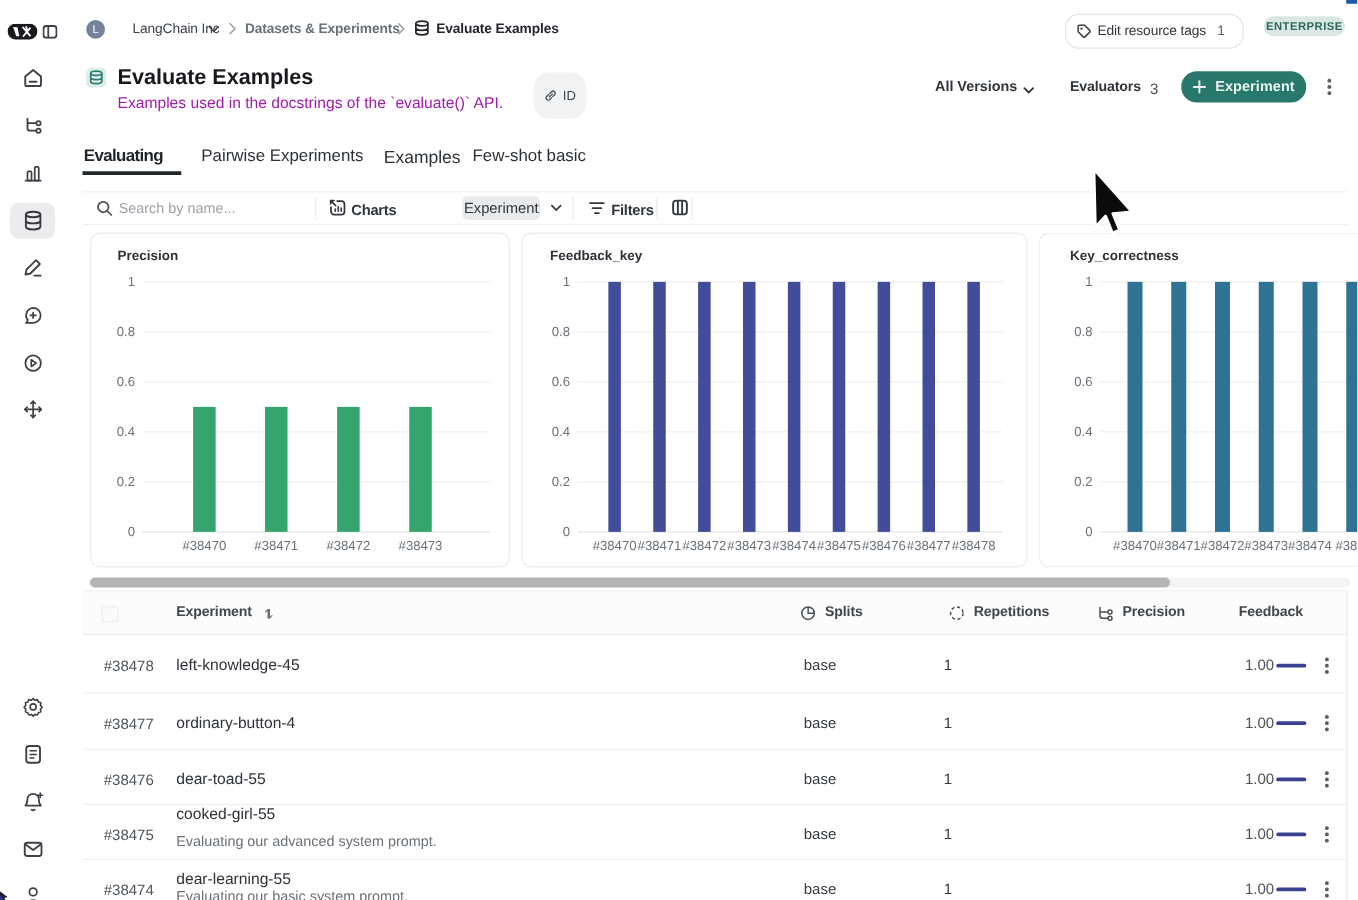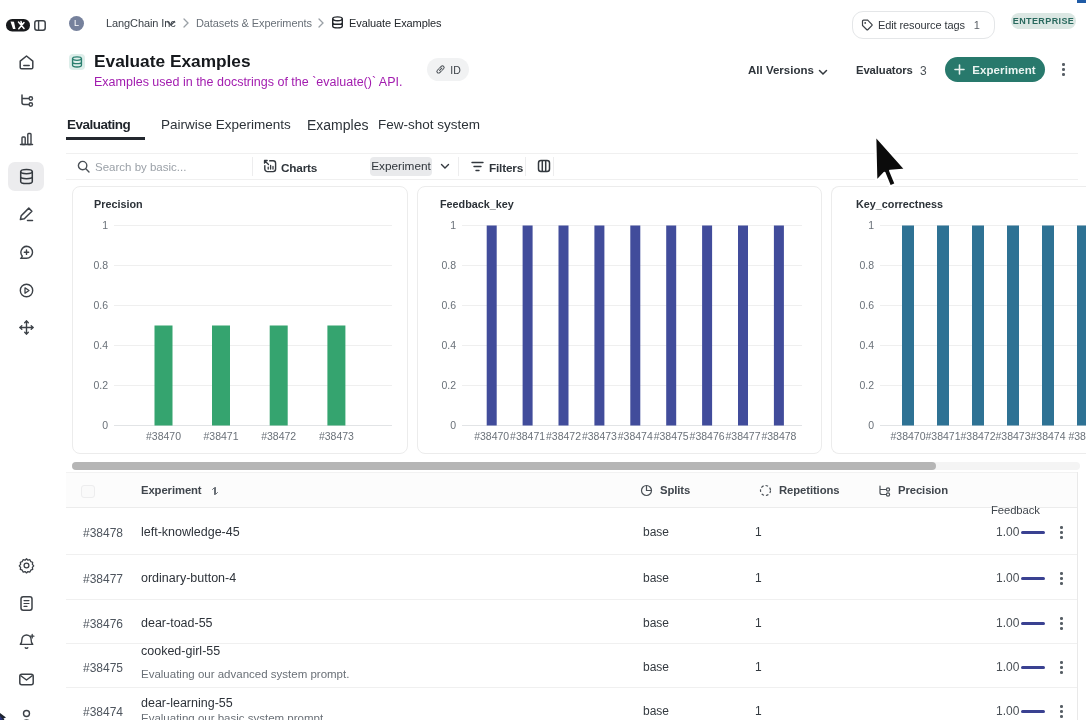--- a/index.html
+++ b/index.html
@@ -3,21 +3,21 @@
 <meta charset="utf-8">
 <style>
 * { margin:0; padding:0; box-sizing:border-box; }
 html,body { width:1086px; height:720px; overflow:hidden; background:#ffffff;
   font-family:"Liberation Sans", sans-serif; color:#1f2328; position:relative; }
 .abs { position:absolute; }
 svg { display:block; }
 
 .sideicon { position:absolute; color:#40454c; }
 
-.crumb { position:absolute; top:17px; font-size:11px; letter-spacing:-0.1px; white-space:nowrap; }
+.crumb { position:absolute; top:17px; font-size:11px; letter-spacing:-0.1px; white-space:nowrap;font-weight:bold; }
 
 .pillbtn { position:absolute; display:flex; align-items:center; border:1px solid #e4e6e8; border-radius:14px; background:#fff; }
 .chartcard { position:absolute; background:#fff; border:1px solid #ececec; border-radius:8px; }
 .kebab { position:absolute; width:3px; }
 .kebab i { display:block; width:2.6px; height:2.6px; border-radius:50%; background:#585f66; margin-bottom:2.6px; }
 </style>
 </head>
 <body>
 
 <svg class="abs" style="left:6px; top:19px;" width="24" height="12.5" viewBox="0 0 24 12.5">
@@ -138,21 +138,21 @@
   </svg>
 
 <div class="abs" style="left:69px; top:54px; width:16px; height:16px; background:#ddeeea; border-radius:4px;"></div>
 <svg class="abs" style="left:71px; top:56px;" width="12" height="12" viewBox="0 0 13 13">
   <ellipse cx="6.5" cy="2.8" rx="4.8" ry="1.9" fill="none" stroke="#2a7f6f" stroke-width="1.5"></ellipse>
   <path d="M1.7 2.8 v3.6 c0 1 2.1 1.9 4.8 1.9 s4.8 -.9 4.8 -1.9 v-3.6 M1.7 6.4 v3.6 c0 1 2.1 1.9 4.8 1.9 s4.8 -.9 4.8 -1.9 v-3.6" fill="none" stroke="#2a7f6f" stroke-width="1.5"></path>
 </svg>
 <div class="abs" style="left:94px; top:51px; font-size:17.3px; font-weight:700; color:#16191d;">Evaluate Examples</div>
 <div class="abs" style="left:94px; top:75px; font-size:12.5px; color:#a21caf;">Examples used in the docstrings of the `evaluate()` API.</div>
 
-<div class="abs" style="left:427px; top:58px; width:42px; height:23px; background:#f1f2f3; border-radius:12px; display:flex; align-items:center; justify-content:center;">
+<div class="abs" style="left:427px; top:58px; width:42px; height:37px; background:#f1f2f3; border-radius:12px; display:flex; align-items:center; justify-content:center;">
   <svg width="11" height="11" viewBox="0 0 12 12">
       <path d="M5 7 L7.5 4.5 M4.2 5.2 l-1.6 1.6 a1.8 1.8 0 0 0 2.6 2.6 l1.6 -1.6 M7.8 6.8 l1.6 -1.6 a1.8 1.8 0 0 0 -2.6 -2.6 L5.2 4.2" fill="none" stroke="#4a5056" stroke-width="1.1" stroke-linecap="round"></path>
     </svg>
   <span style="font-size:10.5px; color:#3c4248; margin-left:4px;">ID</span>
 </div>
 
 <div class="abs" style="left:748px; top:64px; font-size:11.5px; font-weight:700; color:#2f353b;">All Versions</div>
 <svg class="abs" style="left:818px; top:69px;" width="10" height="7" viewBox="0 0 10 7">
     <path d="M1.5 1.5 L5 5 L8.5 1.5" stroke="#33383e" stroke-width="1.5" fill="none" stroke-linecap="round"></path>
   </svg>
@@ -167,28 +167,28 @@
 <div class="kebab" style="left:1062px; top:63px;">
     <i></i>
     <i></i>
     <i></i>
   </div>
 
 <div class="abs" style="left:67px; top:117px; font-size:13.5px; font-weight:700; letter-spacing:-0.5px; color:#1f242a;">Evaluating</div>
 <div class="abs" style="left:66px; top:137px; width:79px; height:2.5px; background:#23282e;"></div>
 <div class="abs" style="left:161px; top:117px; font-size:13.5px; color:#2c3238;">Pairwise Experiments</div>
 <div class="abs" style="left:307px; top:117px; font-size:14px; color:#2c3238;">Examples</div>
-<div class="abs" style="left:378px; top:117px; font-size:13.5px; color:#2c3238;">Few-shot system</div>
+<div class="abs" style="left:378px; top:117px; font-size:13.5px; color:#2c3238;">Few-shot basic</div>
 
 <div class="abs" style="left:66px; top:153px; width:1012px; height:27px; border-top:1px solid #f0f0f0; border-bottom:1px solid #f0f0f0;"></div>
 <svg class="abs" style="left:77px; top:160px;" width="13" height="13" viewBox="0 0 13 13">
     <circle cx="5.6" cy="5.6" r="4.2" fill="none" stroke="#4a5056" stroke-width="1.4"></circle>
     <path d="M8.8 8.8 L12 12" stroke="#4a5056" stroke-width="1.4" stroke-linecap="round"></path>
   </svg>
-<div class="abs" style="left:95px; top:161px; font-size:11.5px; color:#9ba1a8;">Search by basic...</div>
+<div class="abs" style="left:95px; top:161px; font-size:11.5px; color:#9ba1a8;">Search by name...</div>
 <div class="abs" style="left:252px; top:157px; width:1px; height:19px; background:#ededee;"></div>
 <svg class="abs" style="left:263px; top:159px;" width="14" height="14" viewBox="0 0 14 14">
     <rect x="1.8" y="1.8" width="10.8" height="10.8" rx="2.5" fill="none" stroke="#33383e" stroke-width="1.4"></rect>
     <rect x="0" y="0" width="6.2" height="6.2" fill="#fff"></rect>
     <path d="M1.5 1.5 L5.5 5.5 M1.5 4.2 V1.5 H4.2" stroke="#33383e" stroke-width="1.3" fill="none" stroke-linecap="round" stroke-linejoin="round"></path>
     <path d="M5.2 10 v-1.8 M7.6 10 v-3.6 M10 10 v-2.6" stroke="#33383e" stroke-width="1.3" stroke-linecap="round"></path>
   </svg>
 <div class="abs" style="left:281px; top:161px; font-size:11.8px; font-weight:700; letter-spacing:-0.2px; color:#2f353b;">Charts</div>
 <div class="abs" style="left:333px; top:161px; font-size:11.8px; color:#2f353b;margin-top:32px;">x-axis</div>
 <div class="abs" style="left:370px; top:157px; width:62px; height:19px; background:#e9eaec; border-radius:4px; font-size:11.8px; color:#2f353b; text-align:center; line-height:19px;">Experiment</div>
@@ -338,21 +338,21 @@
     <svg style="position:absolute; left:693px; top:11px;" width="13" height="13" viewBox="0 0 13 13">
         <circle cx="6.5" cy="6.5" r="5" fill="none" stroke="#4a5056" stroke-width="1.2" stroke-dasharray="2.6 2"></circle>
       </svg>
     <span style="position:absolute; left:713px; top:11px; font-size:11.3px; font-weight:700; letter-spacing:-0.1px; color:#40464d;">Repetitions</span>
     <svg style="position:absolute; left:812px; top:11px;" width="14" height="13" viewBox="0 0 14 13">
         <path d="M2 2 v6.5 a2 2 0 0 0 2 2 h4 M2 5.5 h5.5" fill="none" stroke="#4a5056" stroke-width="1.2" stroke-linecap="round"></path>
         <circle cx="10" cy="5.5" r="1.6" fill="none" stroke="#4a5056" stroke-width="1.2"></circle>
         <circle cx="10" cy="10.5" r="1.6" fill="none" stroke="#4a5056" stroke-width="1.2"></circle>
       </svg>
     <span style="position:absolute; left:832px; top:11px; font-size:11.3px; font-weight:700; letter-spacing:-0.1px; color:#40464d;">Precision</span>
-    <span style="position:absolute; left:925px; top:11px; font-size:11.3px; font-weight:400; letter-spacing:-0.1px; color:#40464d;margin-top:20px;">Feedback</span>
+    <span style="position:absolute; left:925px; top:11px; font-size:11.3px; font-weight:700; letter-spacing:-0.1px; color:#40464d;">Feedback</span>
   </div>
 
   <div style="position:absolute; left:0; top:37px; width:100%; height:46px; border-bottom:1px solid #f0f0f0;">
     <span style="position:absolute; left:17px; top:17px; font-size:12px; color:#4e555e;">#38478</span>
     <span style="position:absolute; left:75px; top:16px; color:#2e333a;">left-knowledge-45</span>
     <span style="position:absolute; left:577px; top:16px; font-size:12px; color:#343a40;">base</span>
     <span style="position:absolute; left:689px; top:16px; font-size:12px; color:#343a40;">1</span>
     <span style="position:absolute; left:930px; top:16px; font-size:12px; color:#4a5056;">1.00</span>
     <div style="position:absolute; left:955px; top:22px; width:24px; height:3px; background:#3a4191; border-radius:2px;"></div>
     <div class="kebab" style="left:994px; top:17px;">

